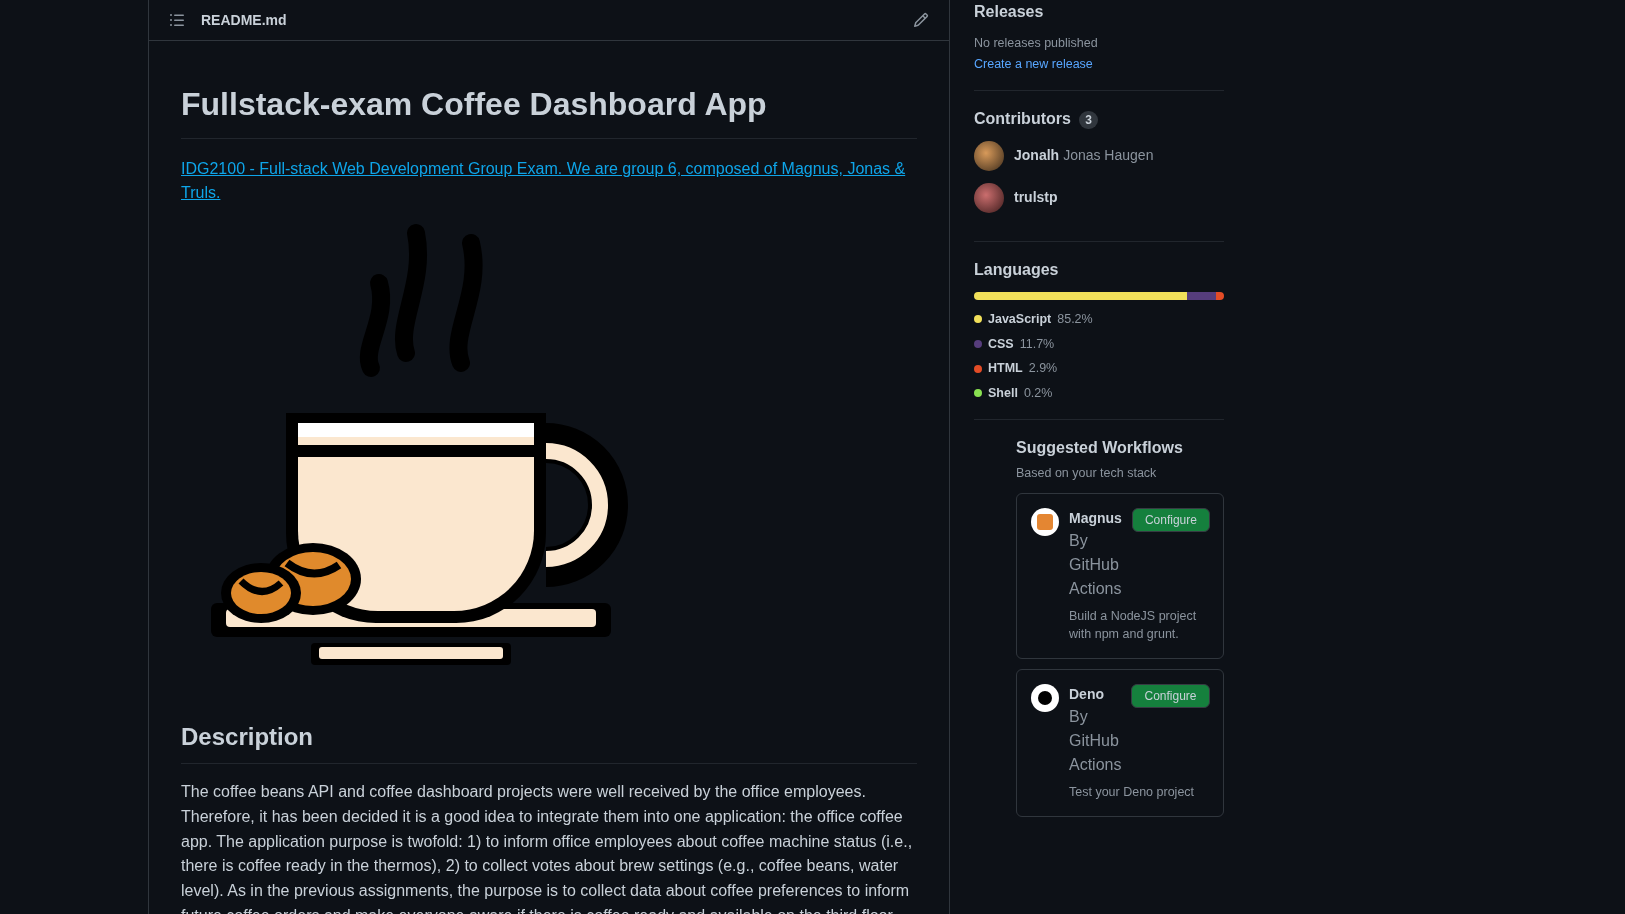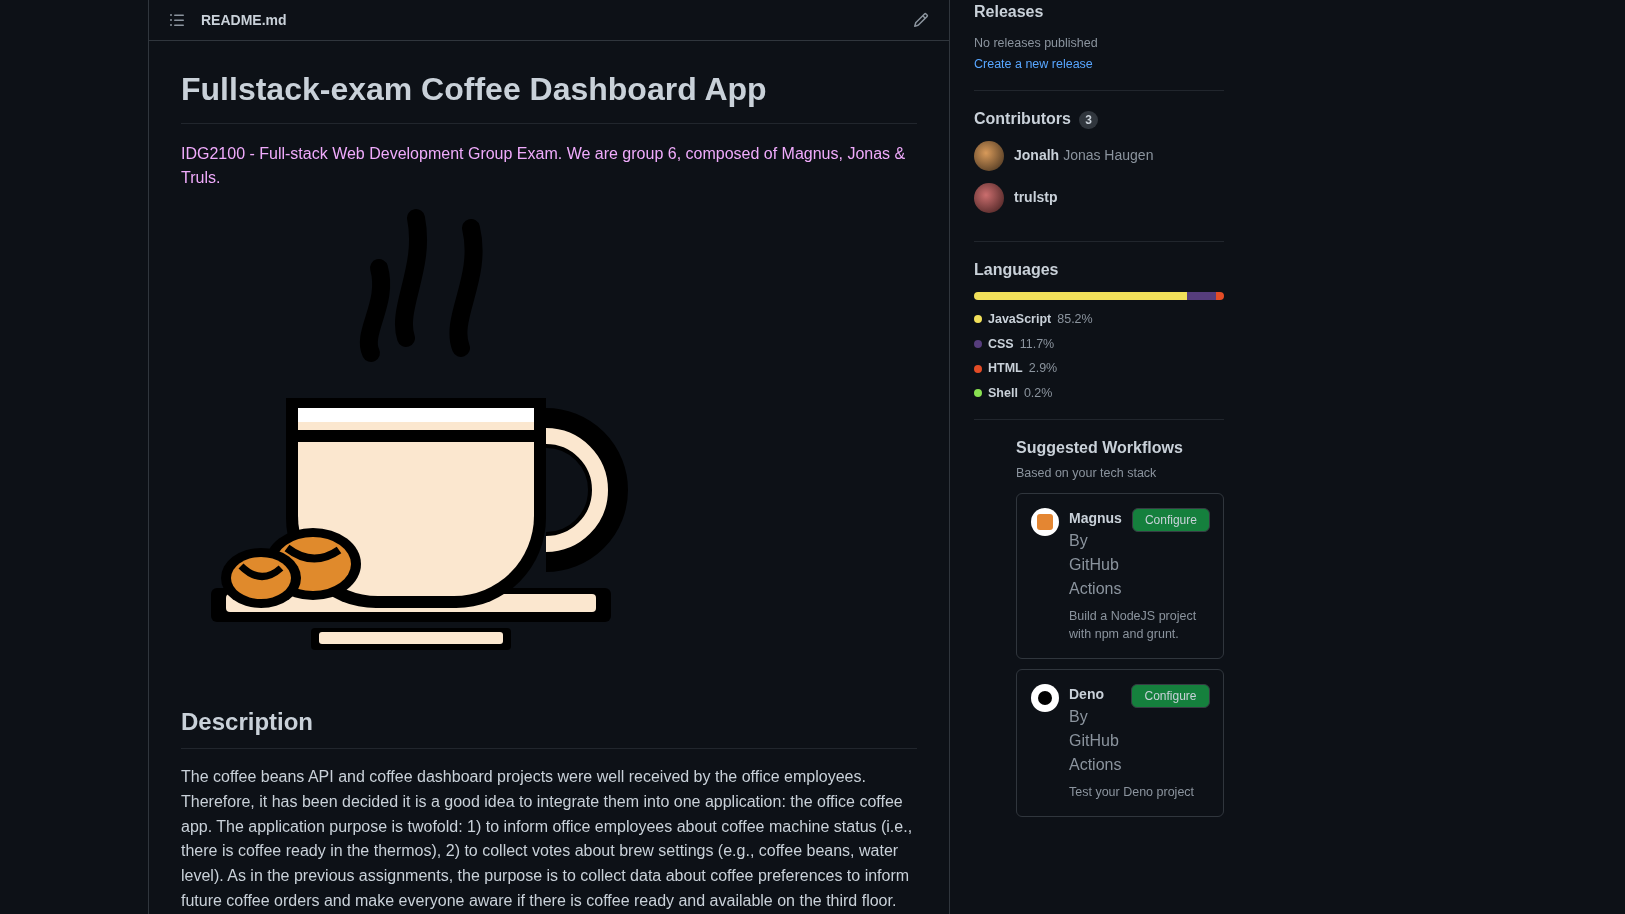--- a/index.html
+++ b/index.html
@@ -23,23 +23,23 @@
     display:flex;align-items:center;justify-content:space-between;
     padding:8px 16px;border-bottom:1px solid #30363d;
   }
   .readme-header-left{display:flex;align-items:center;gap:12px;}
   .toc-icon,.pencil-icon{fill:#8b949e;cursor:pointer;}
   .toc-btn,.edit-btn{background:none;border:none;padding:4px;display:flex;align-items:center;}
   .readme-filename{font-weight:600;color:#c9d1d9;font-size:14px;}
   .article{padding:24px 32px;}
   h1{
     font-size:32px;font-weight:600;padding-bottom:10px;margin-bottom:18px;
-    border-bottom:1px solid #21262d;color:#c9d1d9;
-  }
-  .intro{font-size:16px;color:#f0abfc;margin-bottom:18px;}
+    border-bottom:1px solid #21262d;color:#c9d1d9;margin-top:15px;
+  }
+  .intro{font-size:16px;color:#0ea5e9;margin-bottom:18px;text-decoration:underline;}
   .coffee-wrap{margin:4px 0 20px 20px;}
   h2{
     font-size:24px;font-weight:600;padding-bottom:8px;margin-bottom:16px;
     border-bottom:1px solid #21262d;color:#c9d1d9;
   }
   .desc{font-size:16px;color:#c9d1d9;line-height:1.55;}
   .sidebar{
     width:286px;padding:0 16px 0 20px;margin-left:4px;
   }
   .sb-section{padding:16px 0;border-bottom:1px solid #21262d;}

